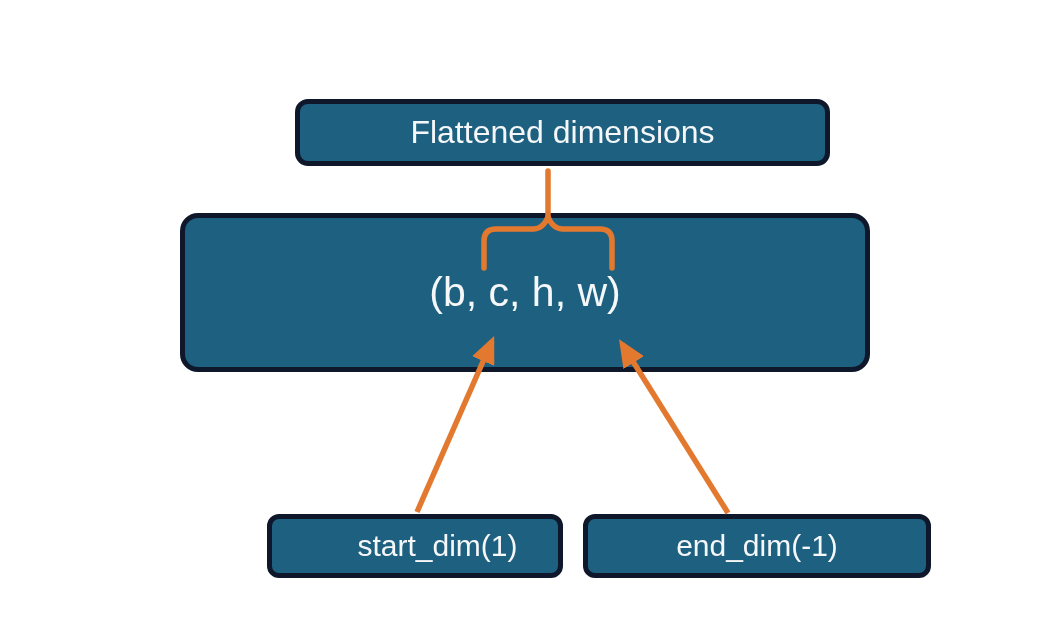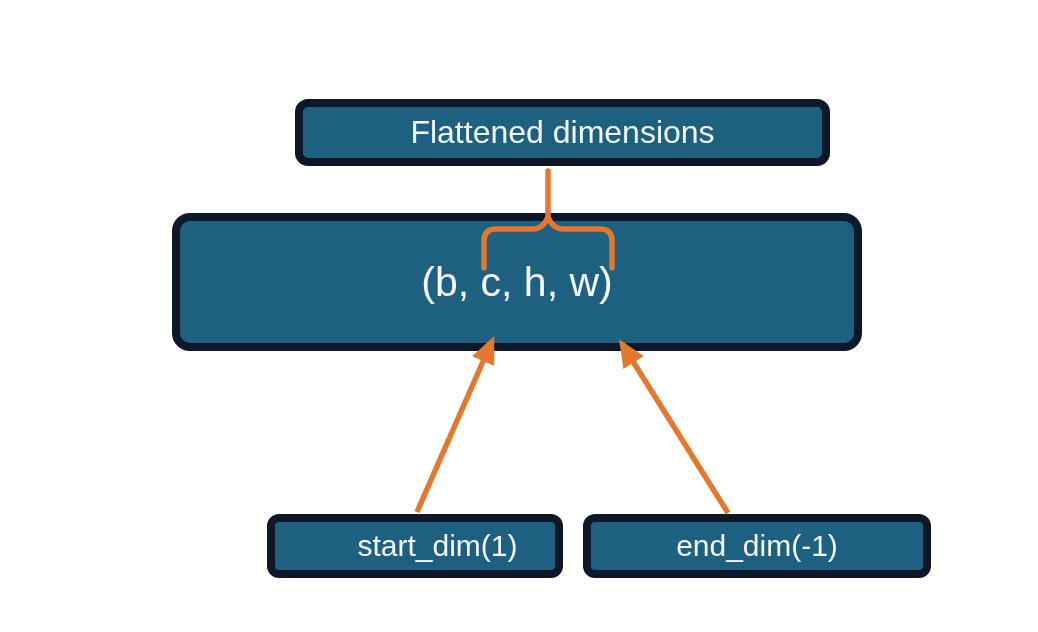--- a/index.html
+++ b/index.html
@@ -21,40 +21,40 @@
     top: 0;
     width: 1038px;
     height: 632px;
     pointer-events: none;
     z-index: 5;
   }
   .node {
     position: absolute;
     box-sizing: border-box;
     background: #1d6080;
-    border: 8px solid #0f172a;
+    border: 5px solid #0f172a;
     display: flex;
     align-items: center;
     justify-content: center;
     color: #f5f7f9;
     z-index: 1;
   }
   .title-box {
     left: 295px;
     top: 99px;
     width: 535px;
     height: 67px;
     border-radius: 13px;
     font-size: 32px;
   }
   .tensor-box {
-    left: 172px;
+    left: 180px;
     top: 213px;
     width: 690px;
-    height: 138px;
+    height: 159px;
     border-radius: 18px;
     font-size: 41px;
   }
   .param-box {
     top: 514px;
     height: 64px;
     border-radius: 12px;
     font-size: 30px;
   }
   .start-dim-box { left: 267px; width: 296px; padding-left: 45px; }

